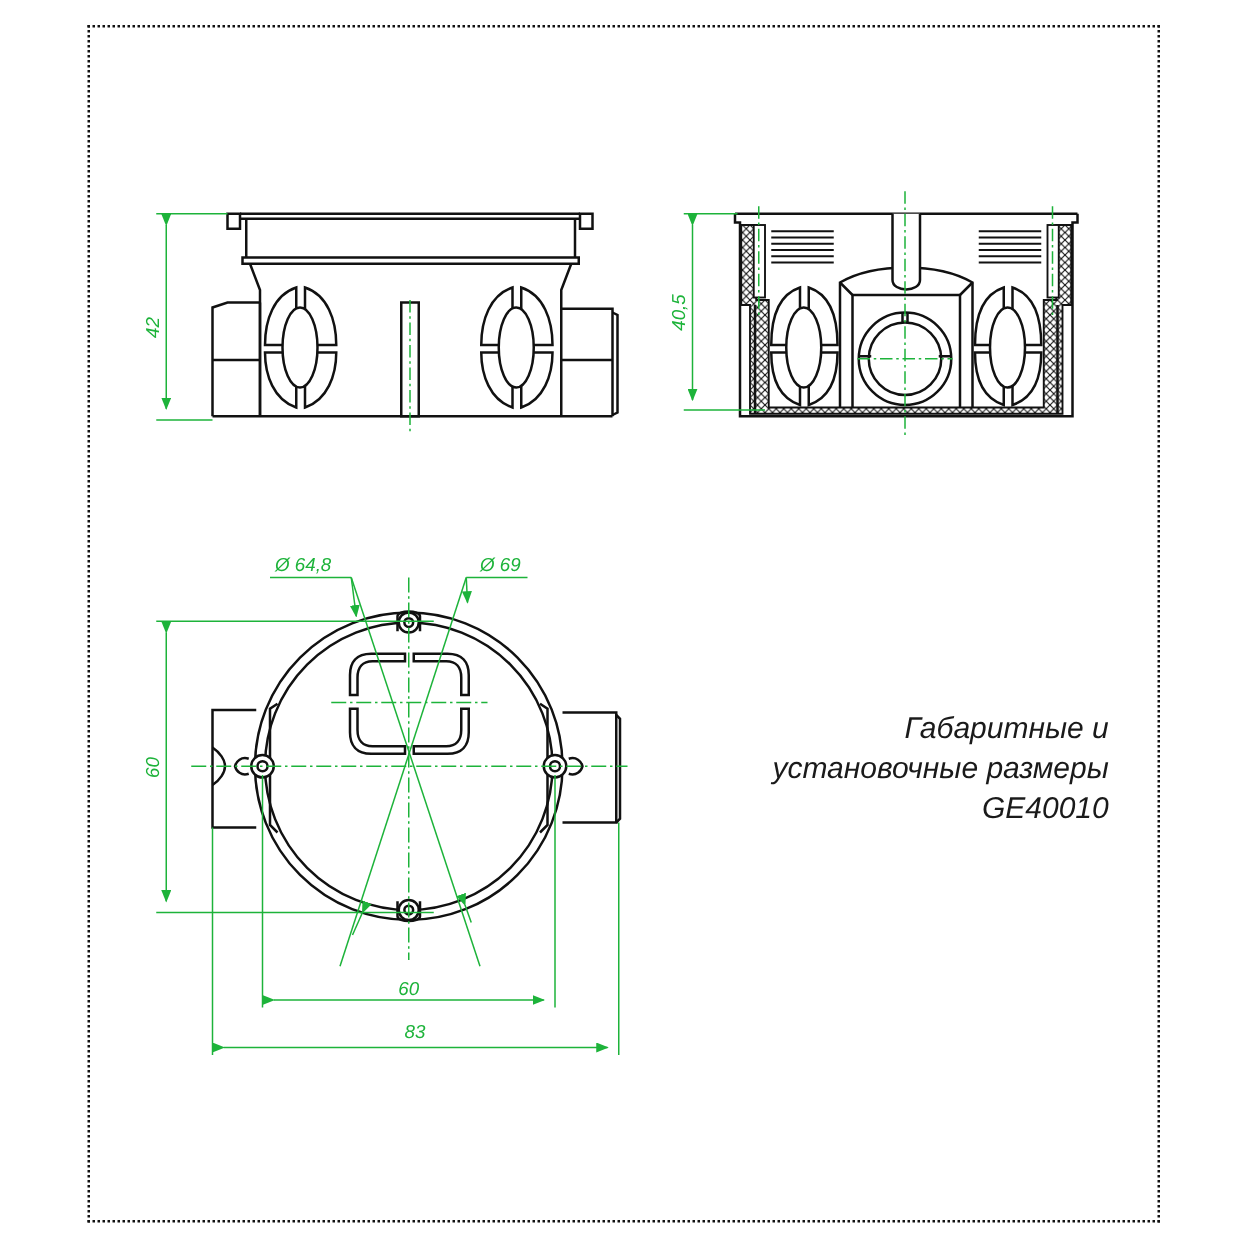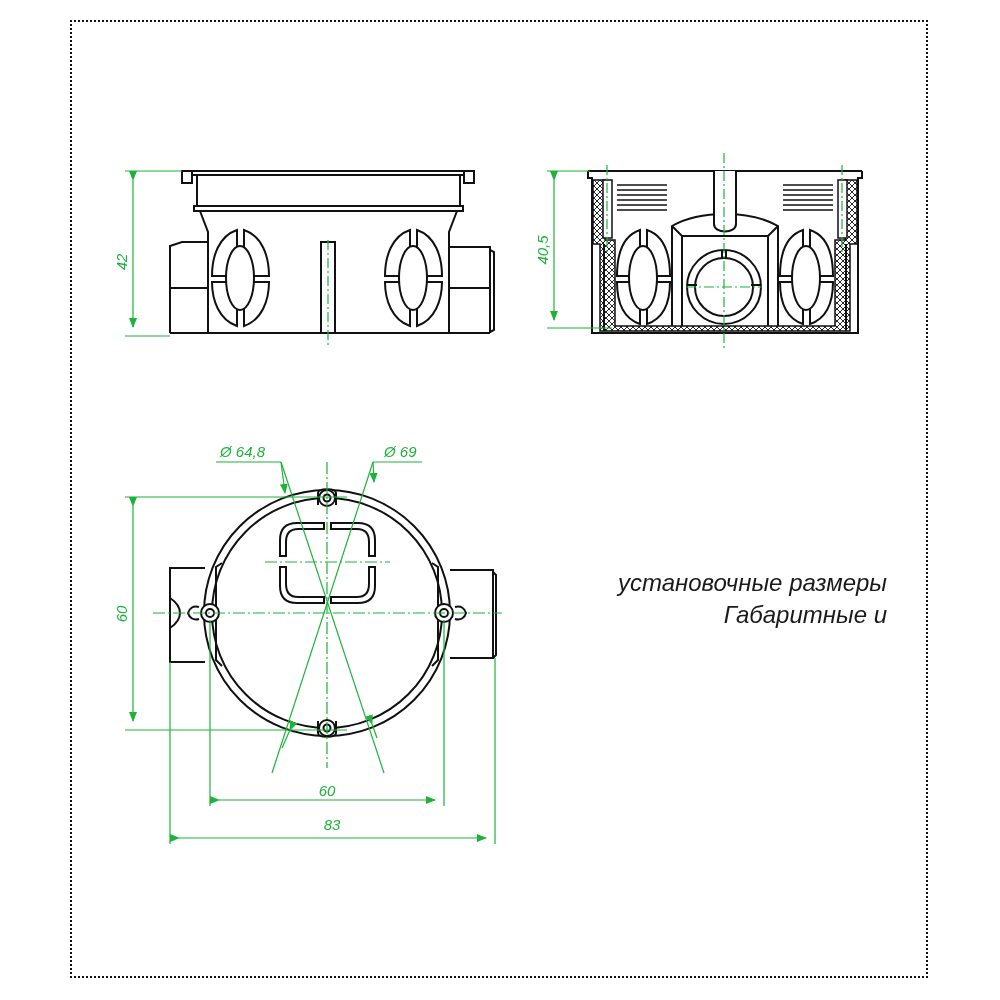--- a/index.html
+++ b/index.html
@@ -214,15 +214,16 @@
     <line x1="372" y1="724" x2="377" y2="738" marker-start="url(#arr)"></line>
   </g>
   <text class="dim" x="220" y="457">Ø 64,8</text>
   <text class="dim" x="384" y="457">Ø 69</text>
   <text class="dim" transform="translate(127,614) rotate(-90)" text-anchor="middle">60</text>
   <text class="dim" x="327" y="796" text-anchor="middle">60</text>
   <text class="dim" x="332" y="830" text-anchor="middle">83</text>
 </svg>
 
 <div class="caption">
+  <div>Габаритные и</div>
   <div>установочные размеры</div>
-  <div>Габаритные и</div>
+  <div>GE40010</div>
 </div>
 
 </body></html>

